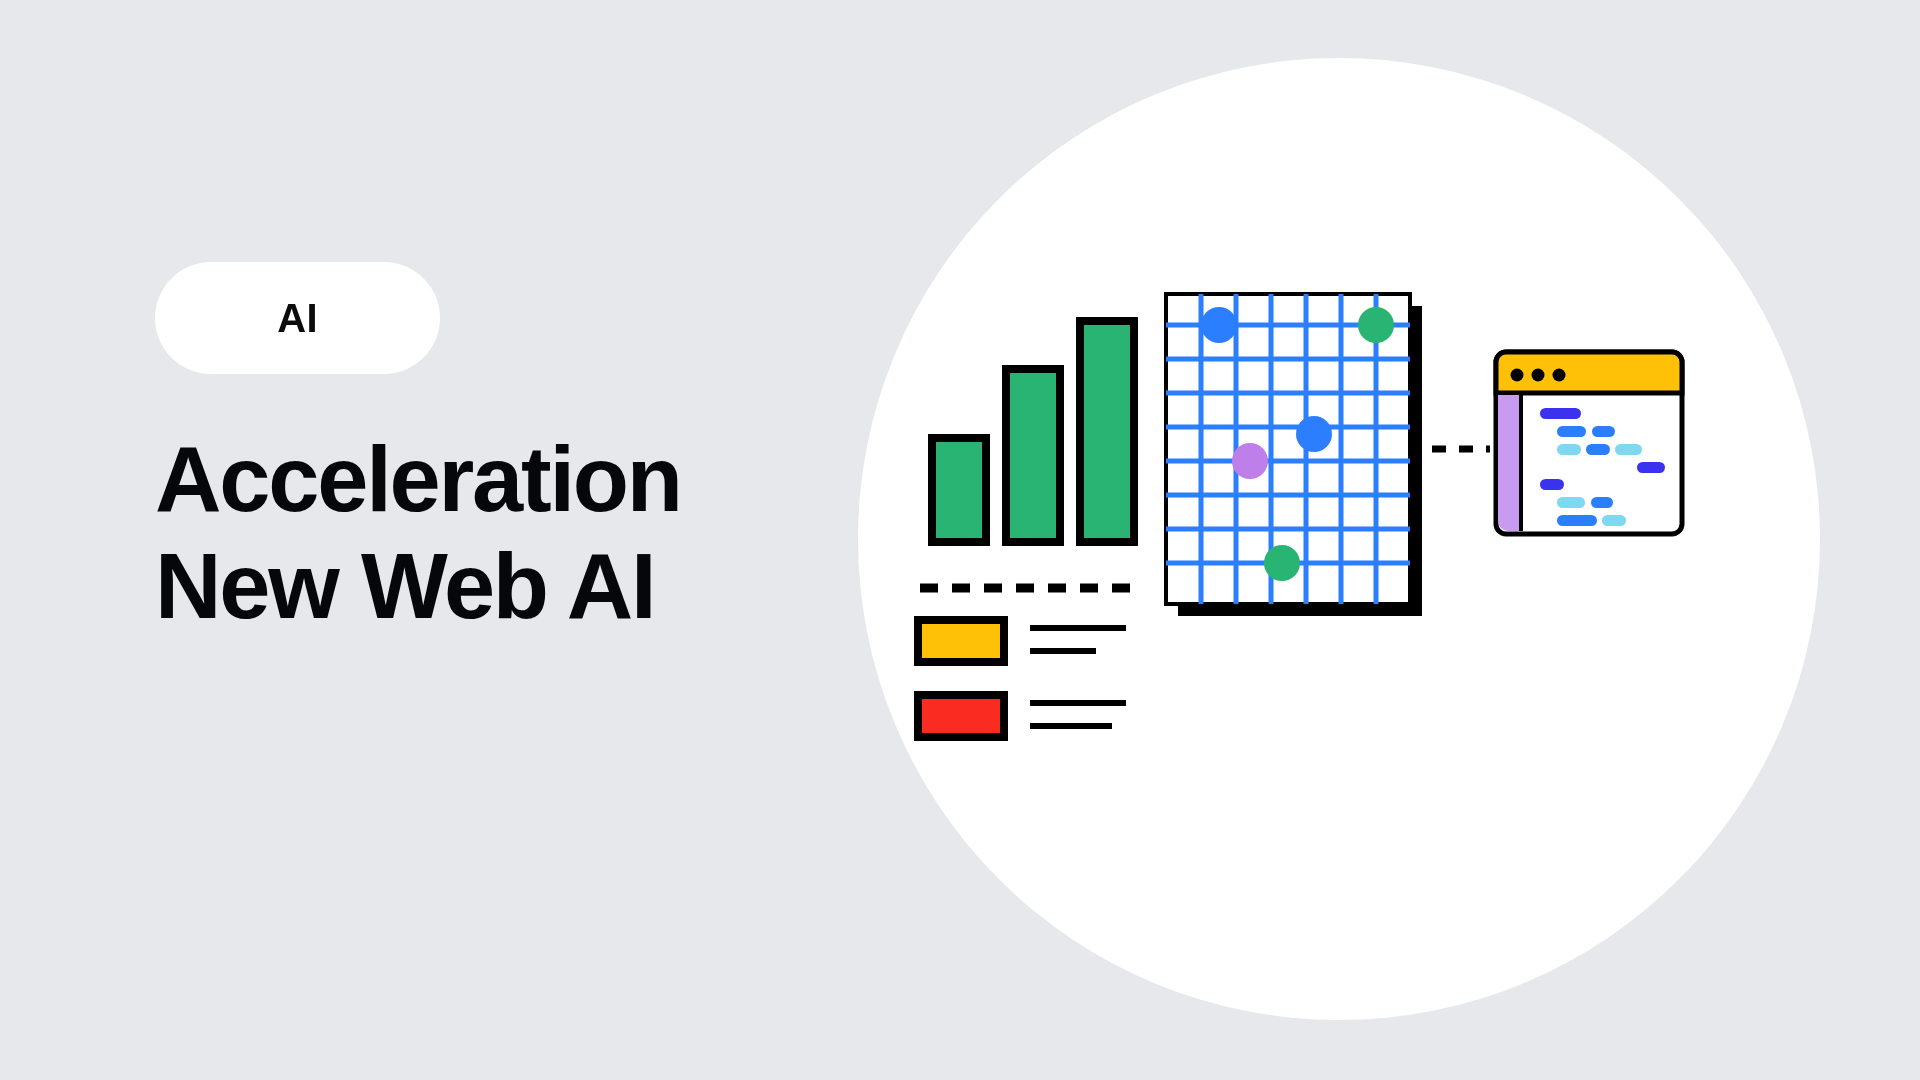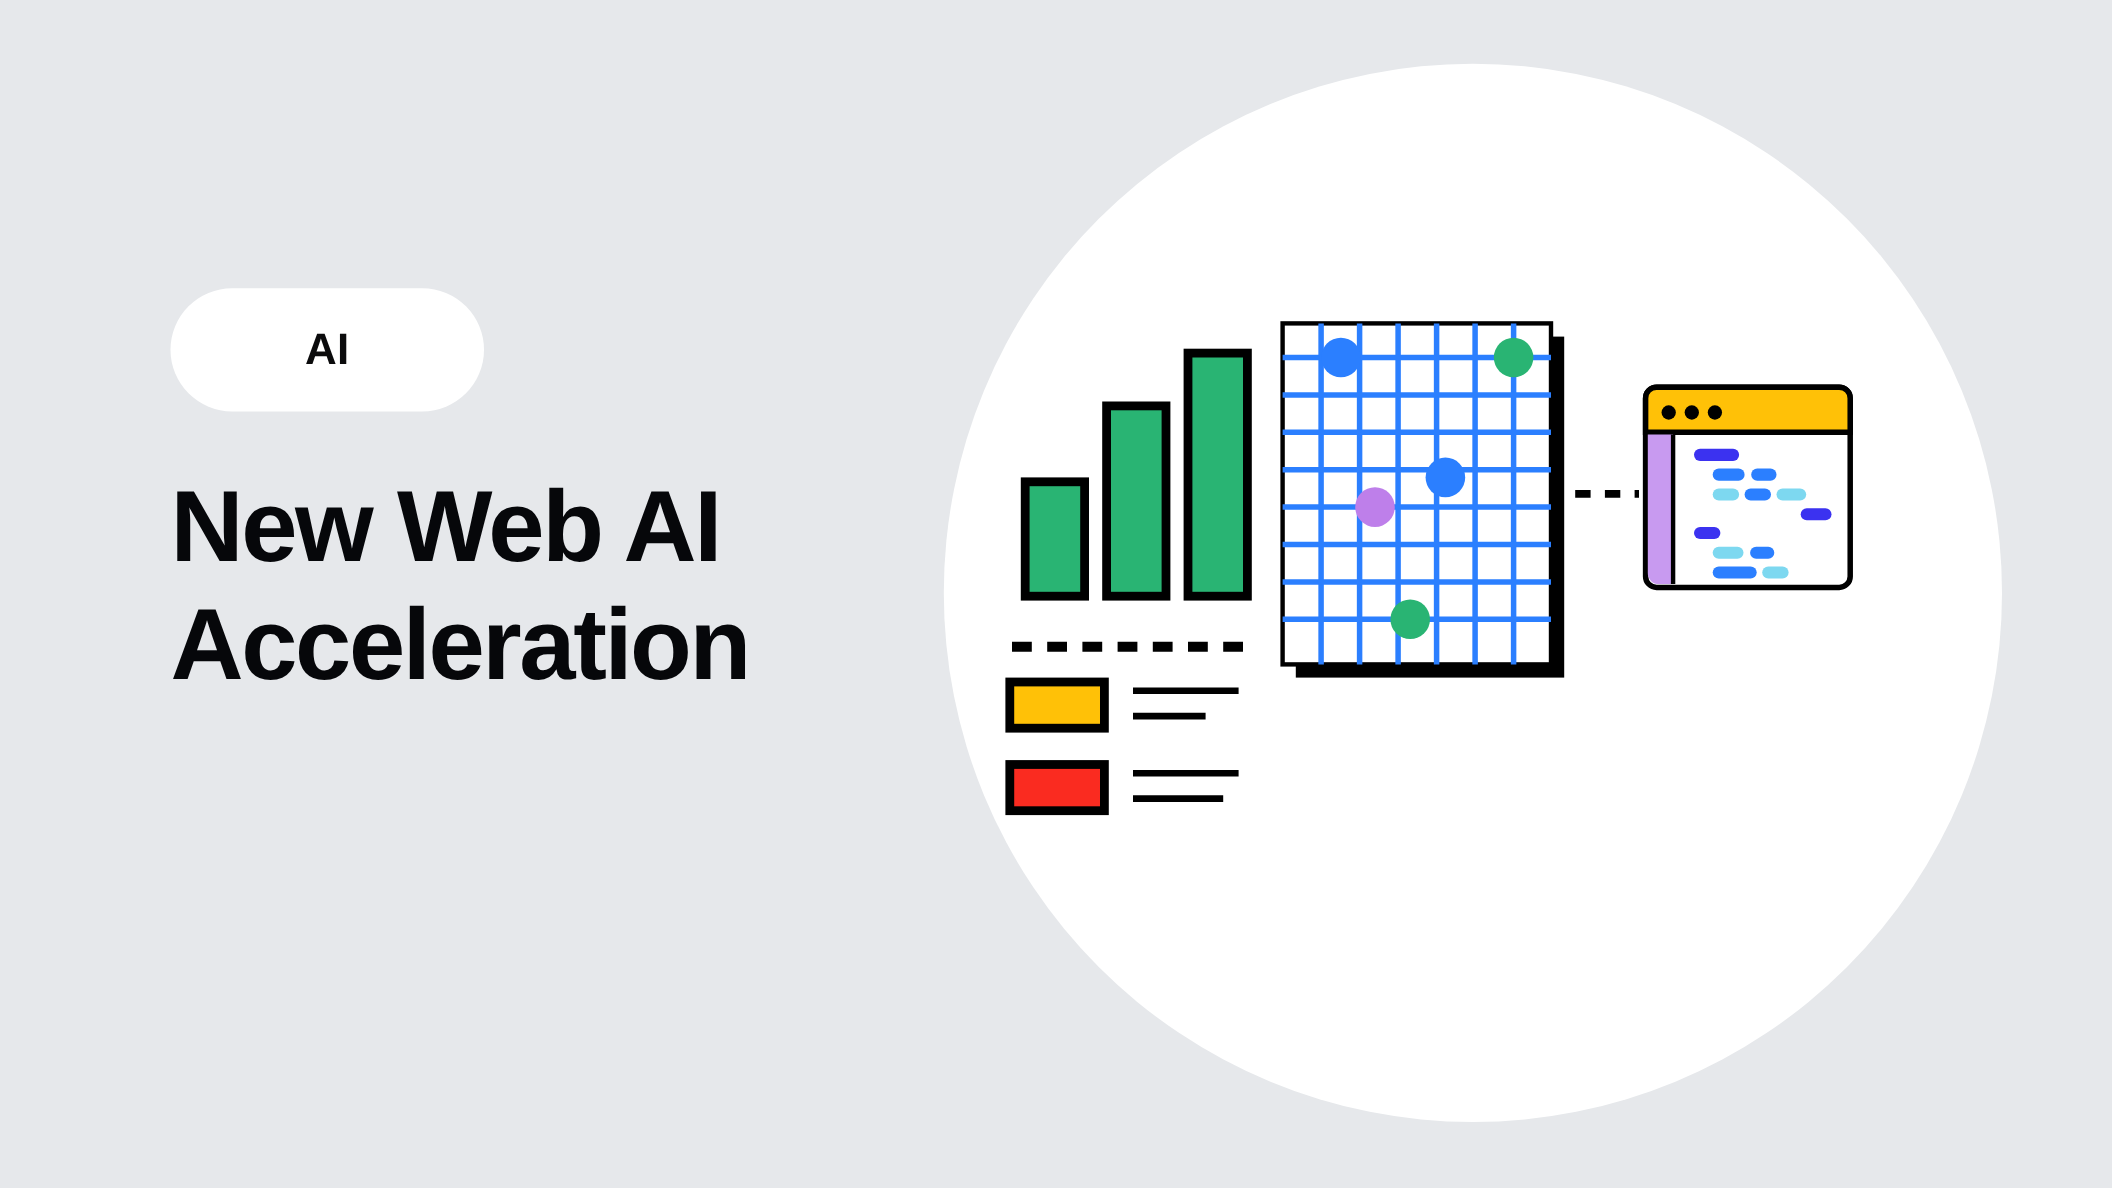--- a/index.html
+++ b/index.html
@@ -88,22 +88,22 @@
 
 <div id="stage">
 
   <div class="text-col">
 
     <div class="badge">
       <span class="badge-label">AI</span>
     </div>
 
     <h1 class="headline">
+      <span class="headline-line">Acceleration</span>
       <span class="headline-line">New Web AI</span>
-      <span class="headline-line">Acceleration</span>
     </h1>
 
   </div>
 
   <div class="illus-wrap">
     <div class="circle-bg"></div>
 
     <svg class="illus-svg" viewBox="0 0 962 962" xmlns="http://www.w3.org/2000/svg">
 
       <g>

